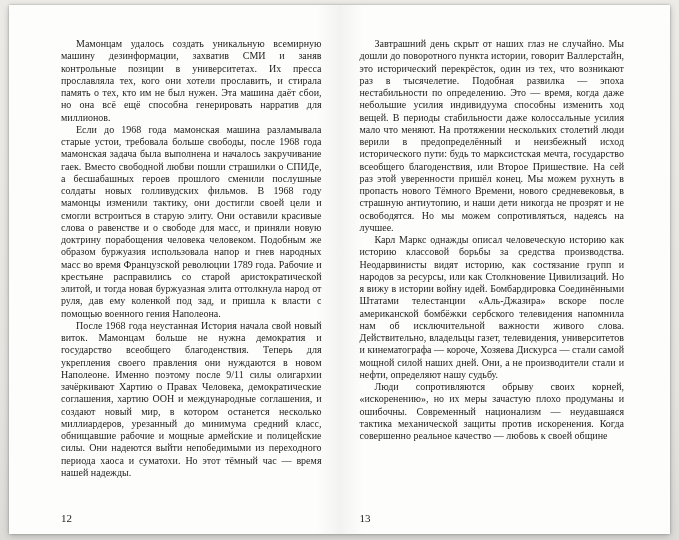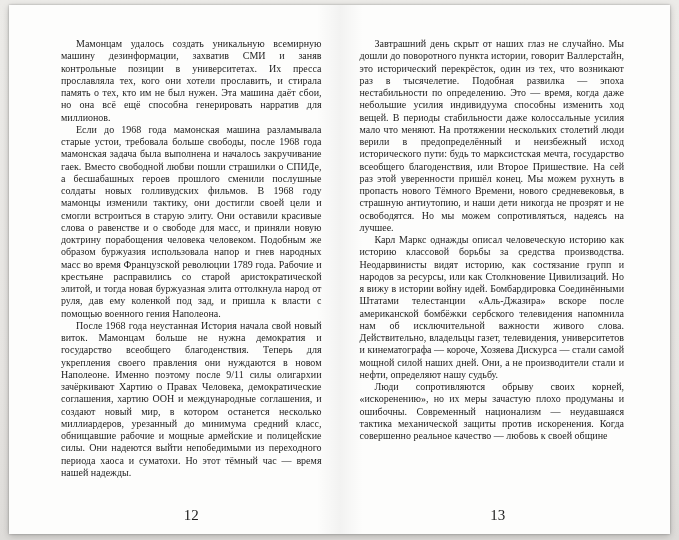--- a/index.html
+++ b/index.html
@@ -38,22 +38,21 @@
     margin: 0;
     font-size: 10px;
     line-height: 12.25px;
     text-align: justify;
     text-indent: 15px;
     color: #1d1d1d;
     hyphens: auto; -webkit-hyphens: auto;
   }
   .page-number {
     position: absolute; bottom: 10px;
-    font-size: 15px; color: #1d1d1d;
-    text-align: center;
+    font-size: 11px; color: #1d1d1d;
   }
   .page-left  .page-number { left: 52px; right: 18px; }
   .page-right .page-number { left: 20px; right: 34px; }
 </style>
 </head>
 <body>
 
 <div class="stage">
   <div class="book">
 

